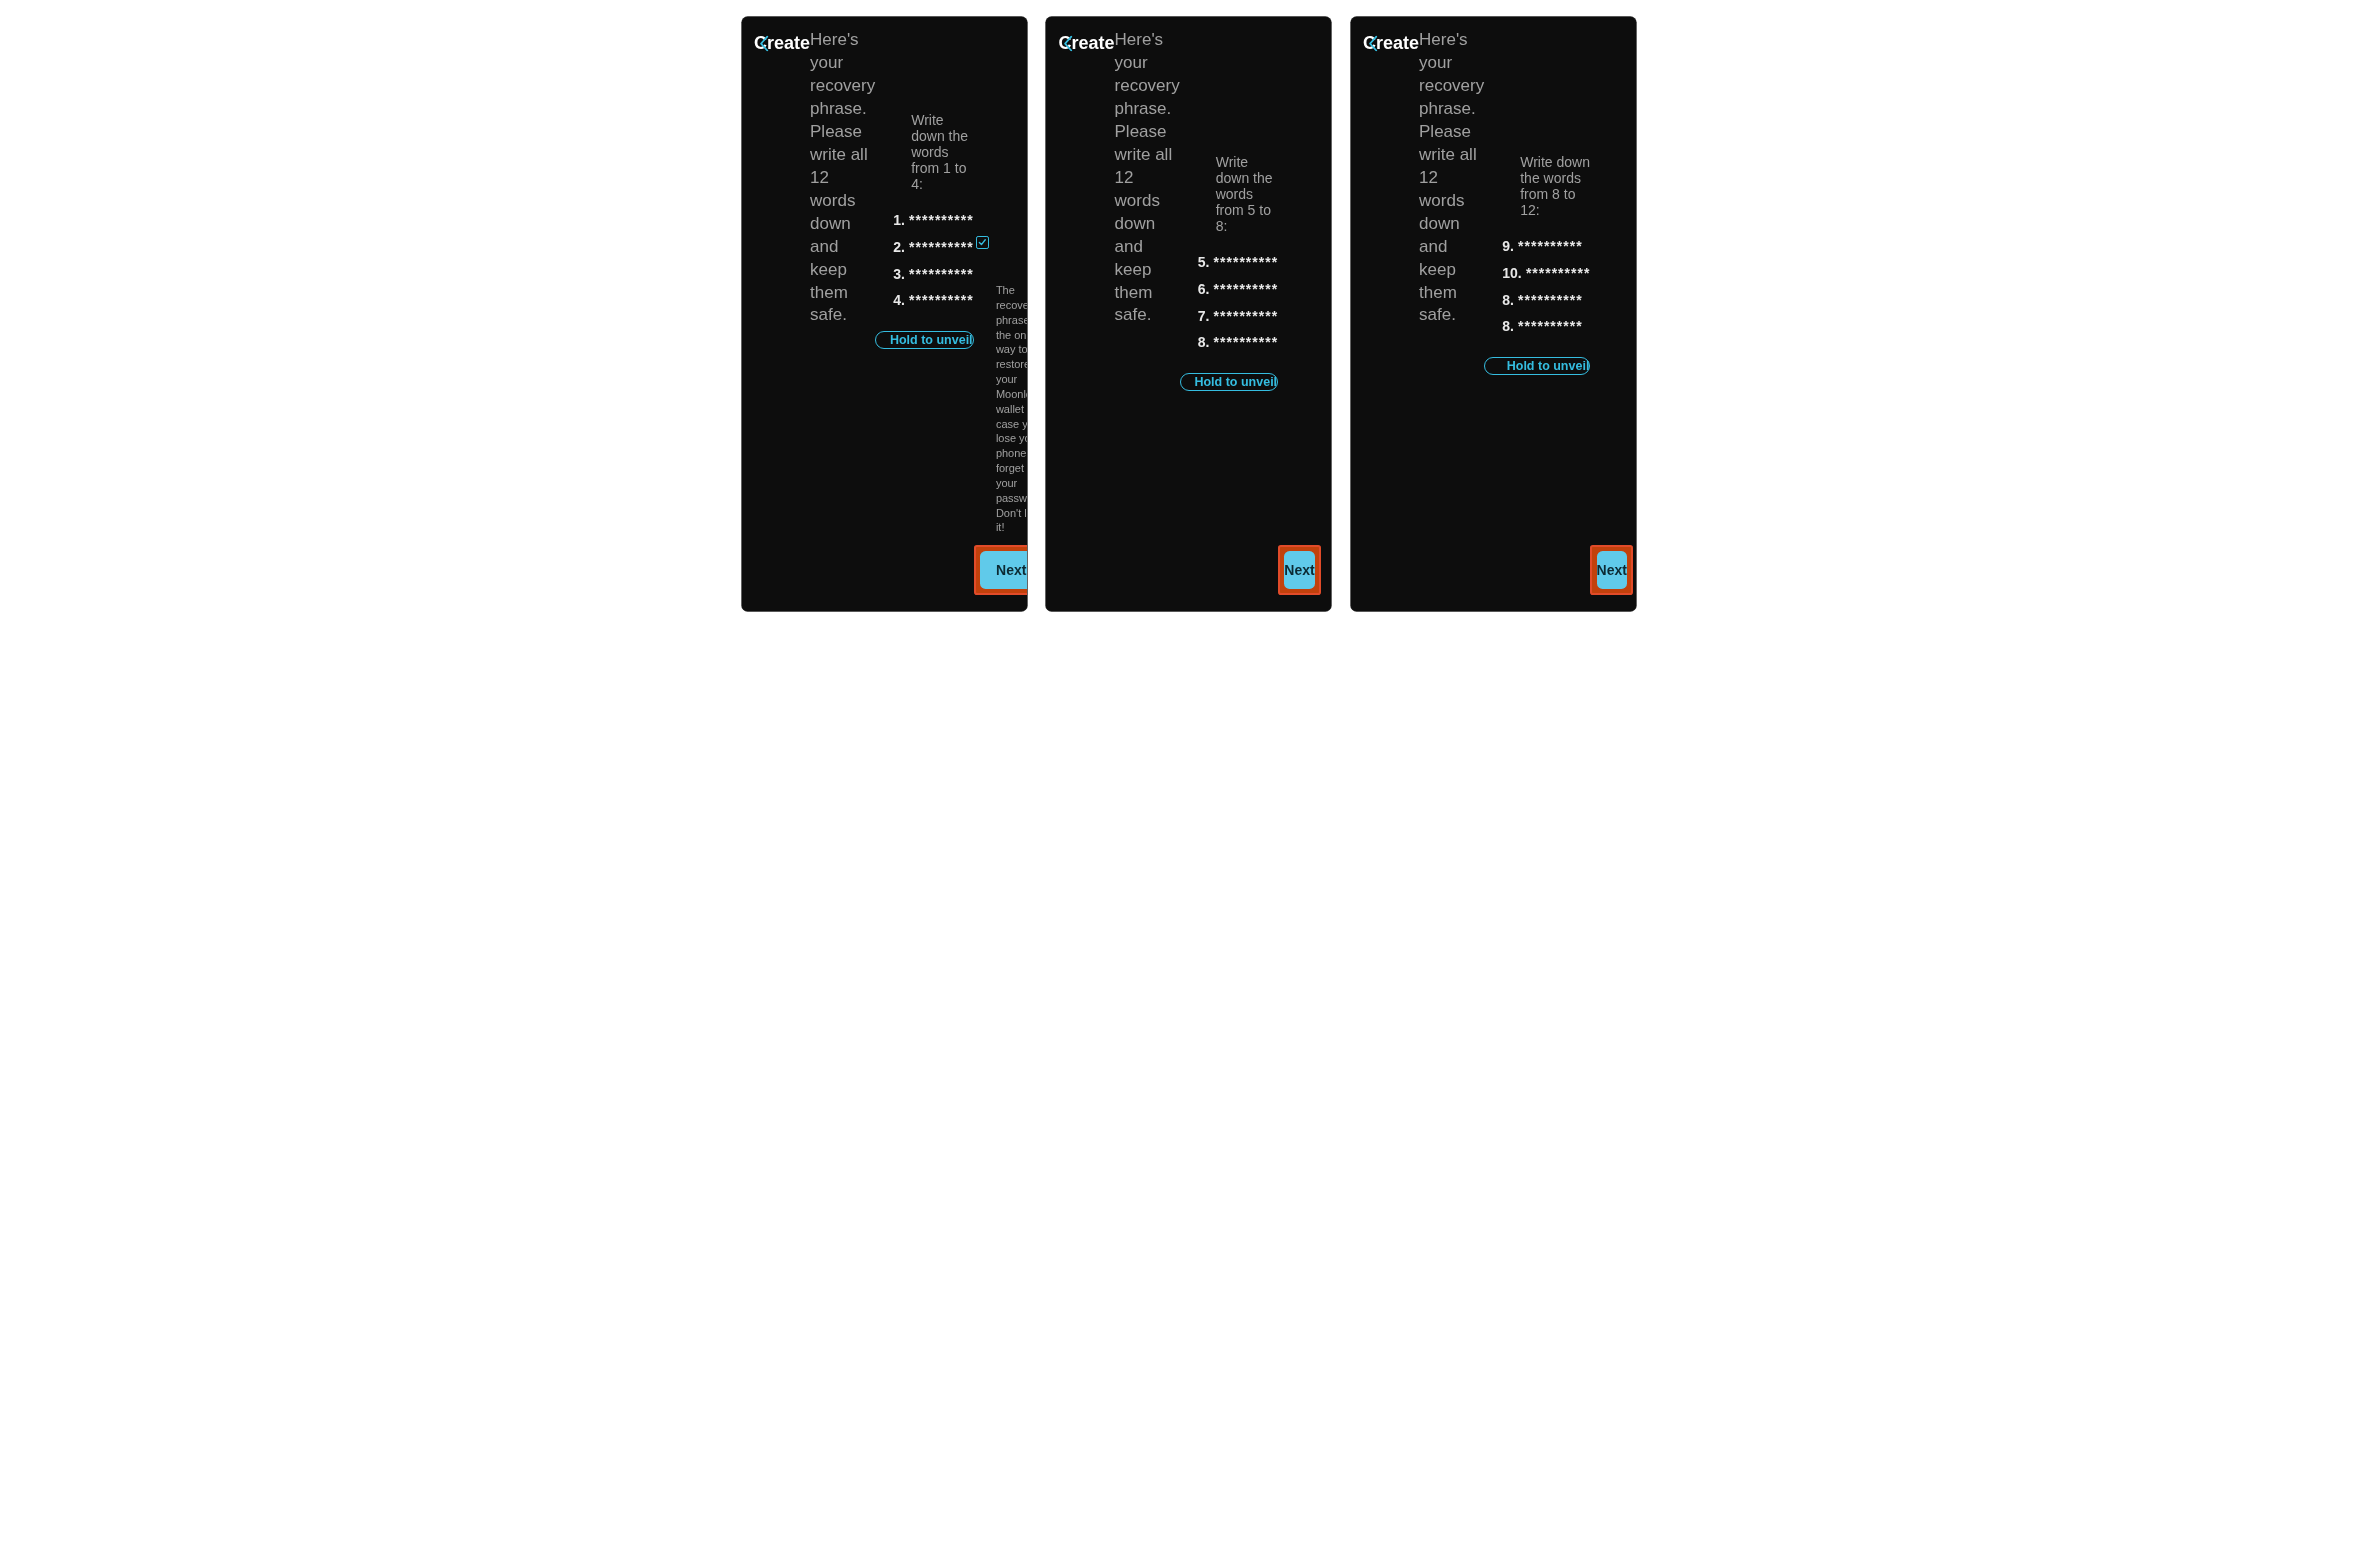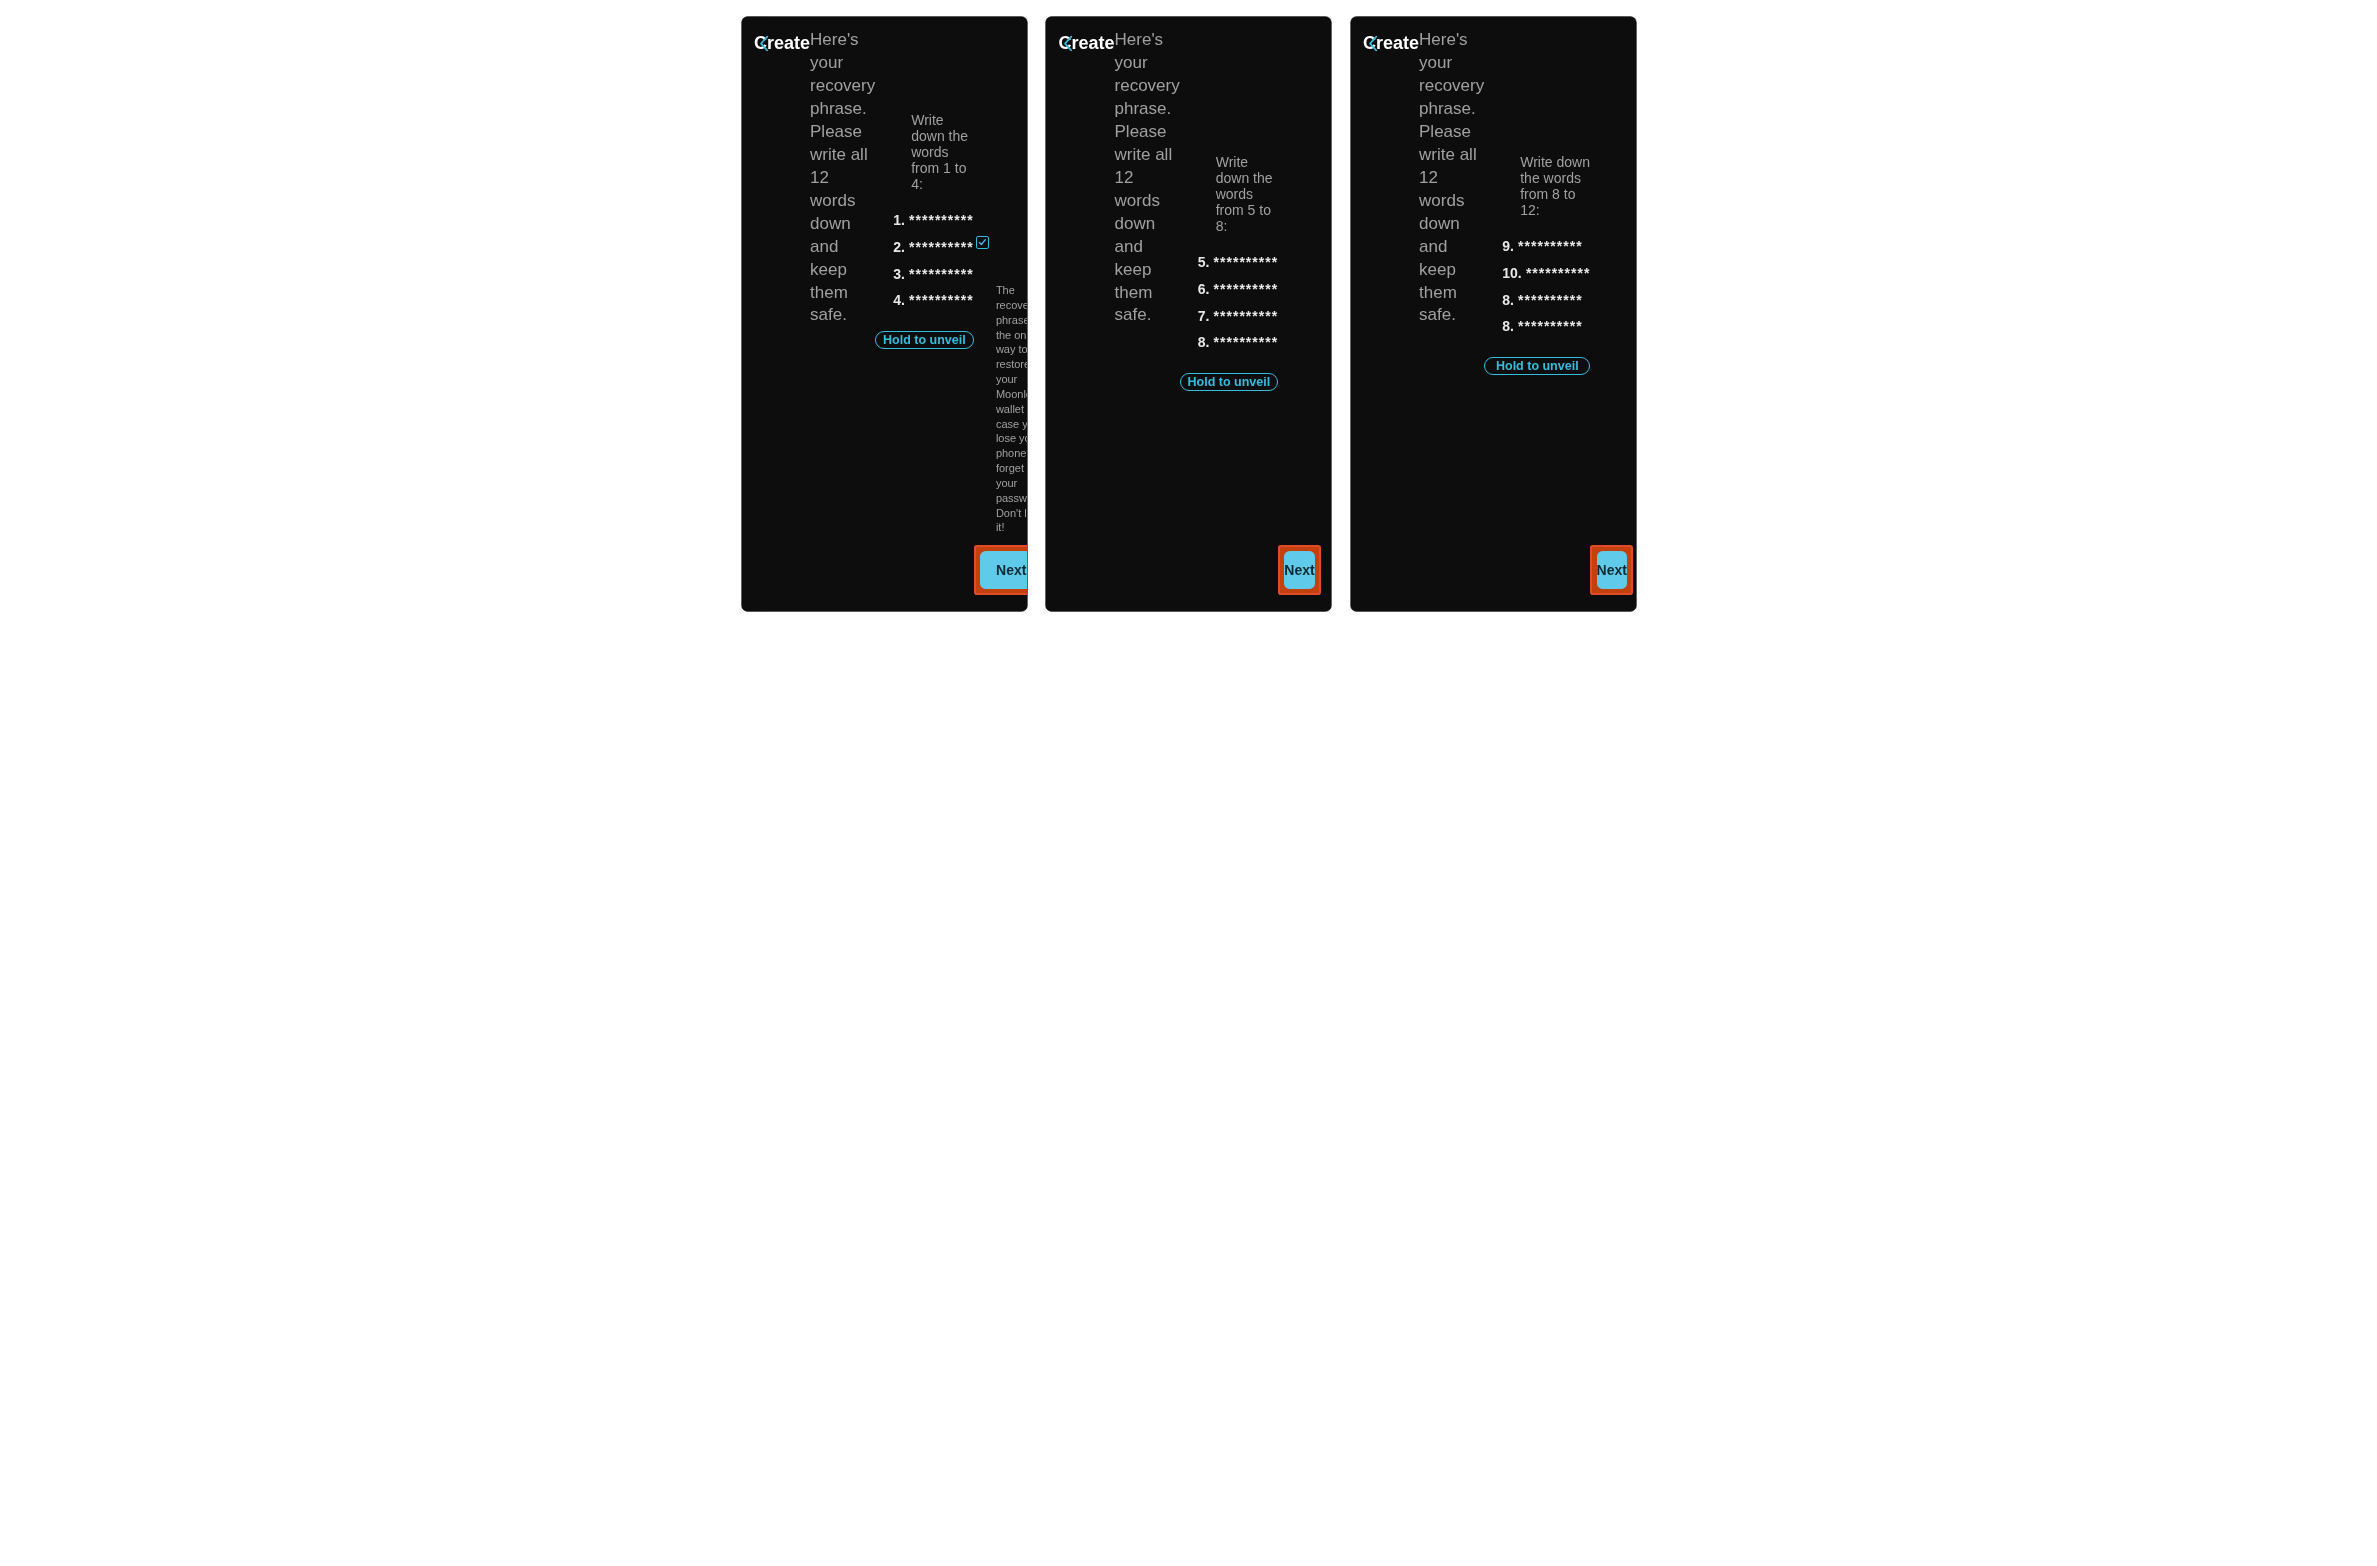--- a/index.html
+++ b/index.html
@@ -91,21 +91,21 @@
   .word-num { margin-right: 4.2px; }
   .word-mask { letter-spacing: 1px; }
   .unveil-btn {
     border: 0.7px solid var(--accent);
     border-radius: 15px;
     color: var(--accent);
     background: transparent;
     font-size: 12.5px;
     font-weight: 700;
     padding: 1px 0;
-    text-align: center;
+    text-align: right;
     cursor: pointer;
     width: 100%;
   }
   .bottom {
     margin-top: auto;
   }
   .checkbox-row {
     display: flex;
     align-items: flex-start;
     gap: 7px;

